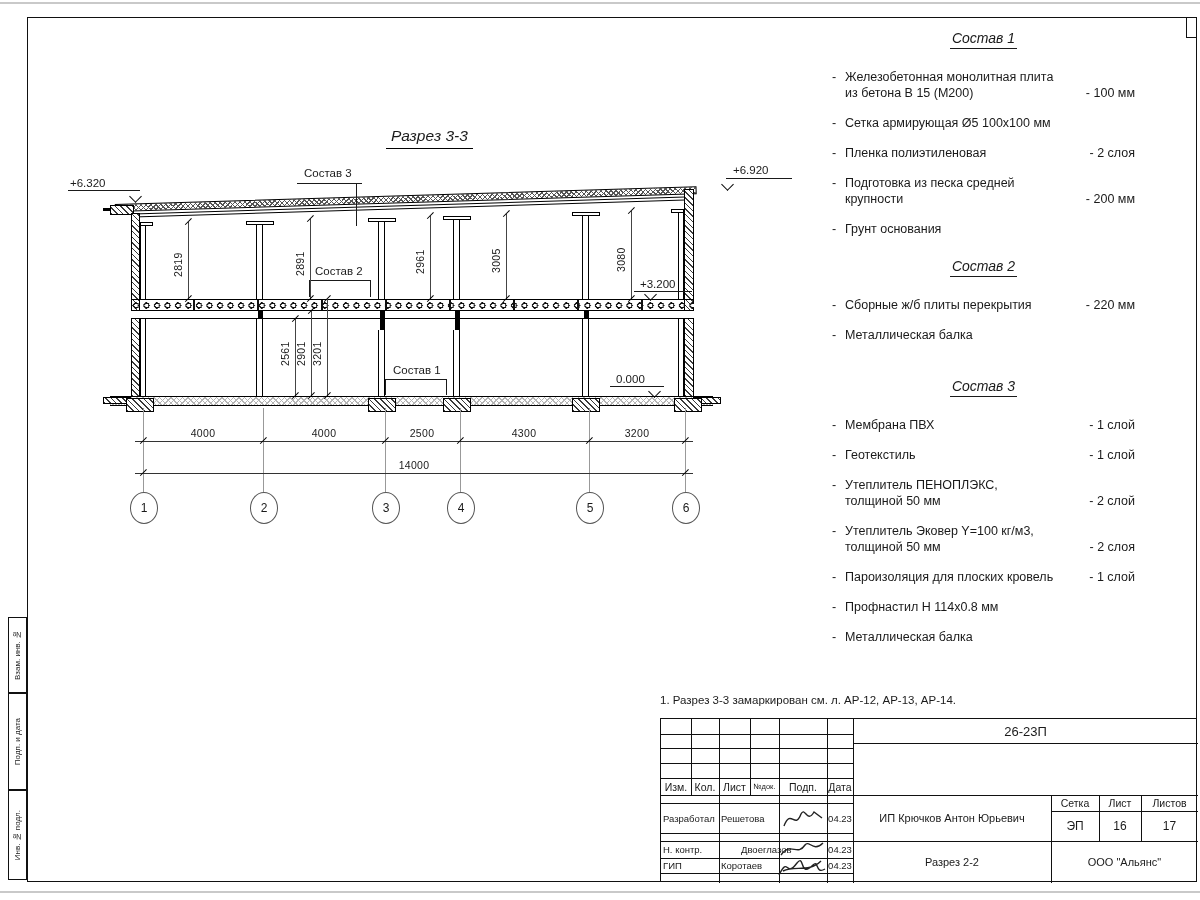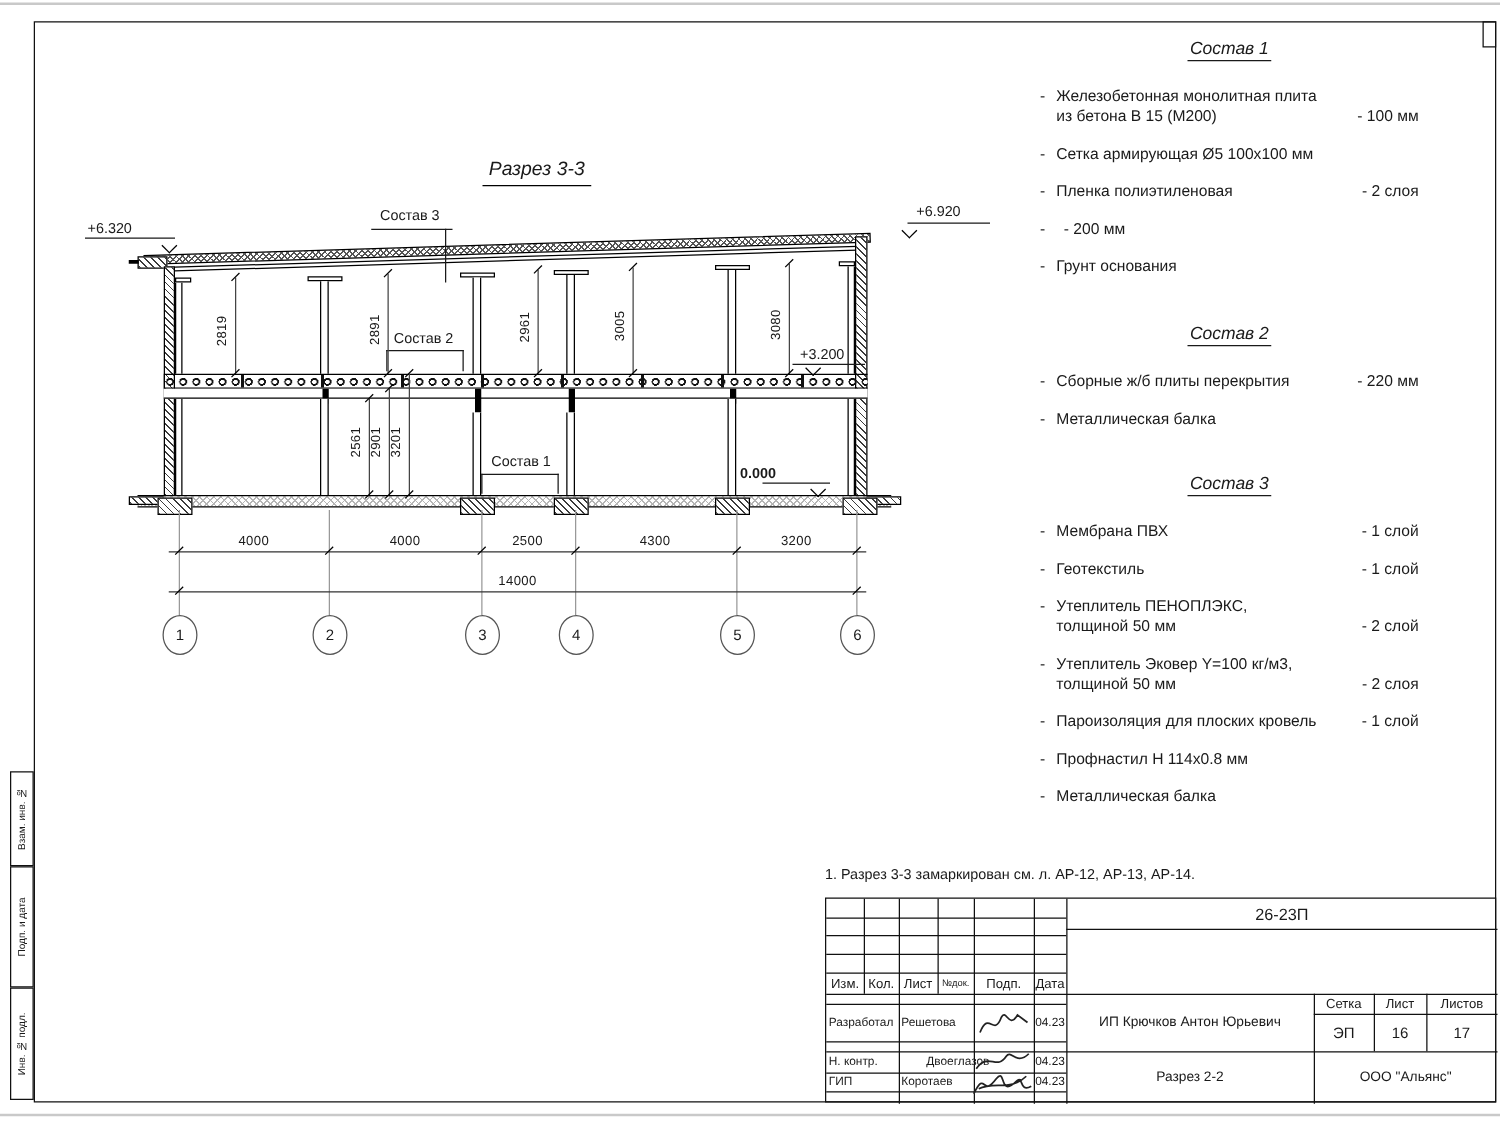--- a/index.html
+++ b/index.html
@@ -143,21 +143,21 @@
     <div class="vmark" style="left:131px;top:192px;"></div>
 
     <div class="elev" style="left:733px;top:164px;">+6.920</div>
     <div class="hl" style="left:726px;top:178px;width:66px;"></div>
     <div class="vmark" style="left:723px;top:180px;"></div>
 
     <div class="elev" style="left:640px;top:278px;">+3.200</div>
     <div class="hl" style="left:634px;top:291px;width:58px;"></div>
     <div class="vmark" style="left:646px;top:290px;"></div>
 
-    <div class="elev" style="left:592px;top:373px;font-weight:bold;">0.000</div>
+    <div class="elev" style="left:616px;top:373px;">0.000</div>
     <div class="hl" style="left:610px;top:386px;width:54px;"></div>
     <div class="vmark" style="left:650px;top:387px;"></div>
 
     <div class="abs" id="dims-layer" style="left:3px;top:0;width:760px;height:560px;">
         <div class="vl" style="left: 185px; top: 222px; height: 77px; background: rgb(68, 68, 68);"></div>
         <div class="tick" style="left: 181px; top: 221px;"></div>
         <div class="tick" style="left: 181px; top: 298px;"></div>
         <div class="vdimtxt" style="left: 169px; top: 230px; height: 70px; text-align: center;">2819</div>
         <div class="vl" style="left: 307px; top: 219px; height: 80px; background: rgb(68, 68, 68);"></div>
         <div class="tick" style="left: 303px; top: 218px;"></div>
@@ -238,20 +238,24 @@
         </div>
         <div class="comp-item">
           <span class="dash">-</span>
           <div class="lines">
             <div>Пленка полиэтиленовая</div>
           </div>
           <span class="qty">-  2 слоя</span>
         </div>
         <div class="comp-item">
           <span class="dash">-</span>
+          <div class="lines">
+            <div>Подготовка из песка средней</div>
+            <div>крупности</div>
+          </div>
           <span class="qty">- 200 мм</span>
         </div>
         <div class="comp-item">
           <span class="dash">-</span>
           <div class="lines">
             <div>Грунт основания</div>
           </div>
           <span class="qty"></span>
         </div>
       </div>

